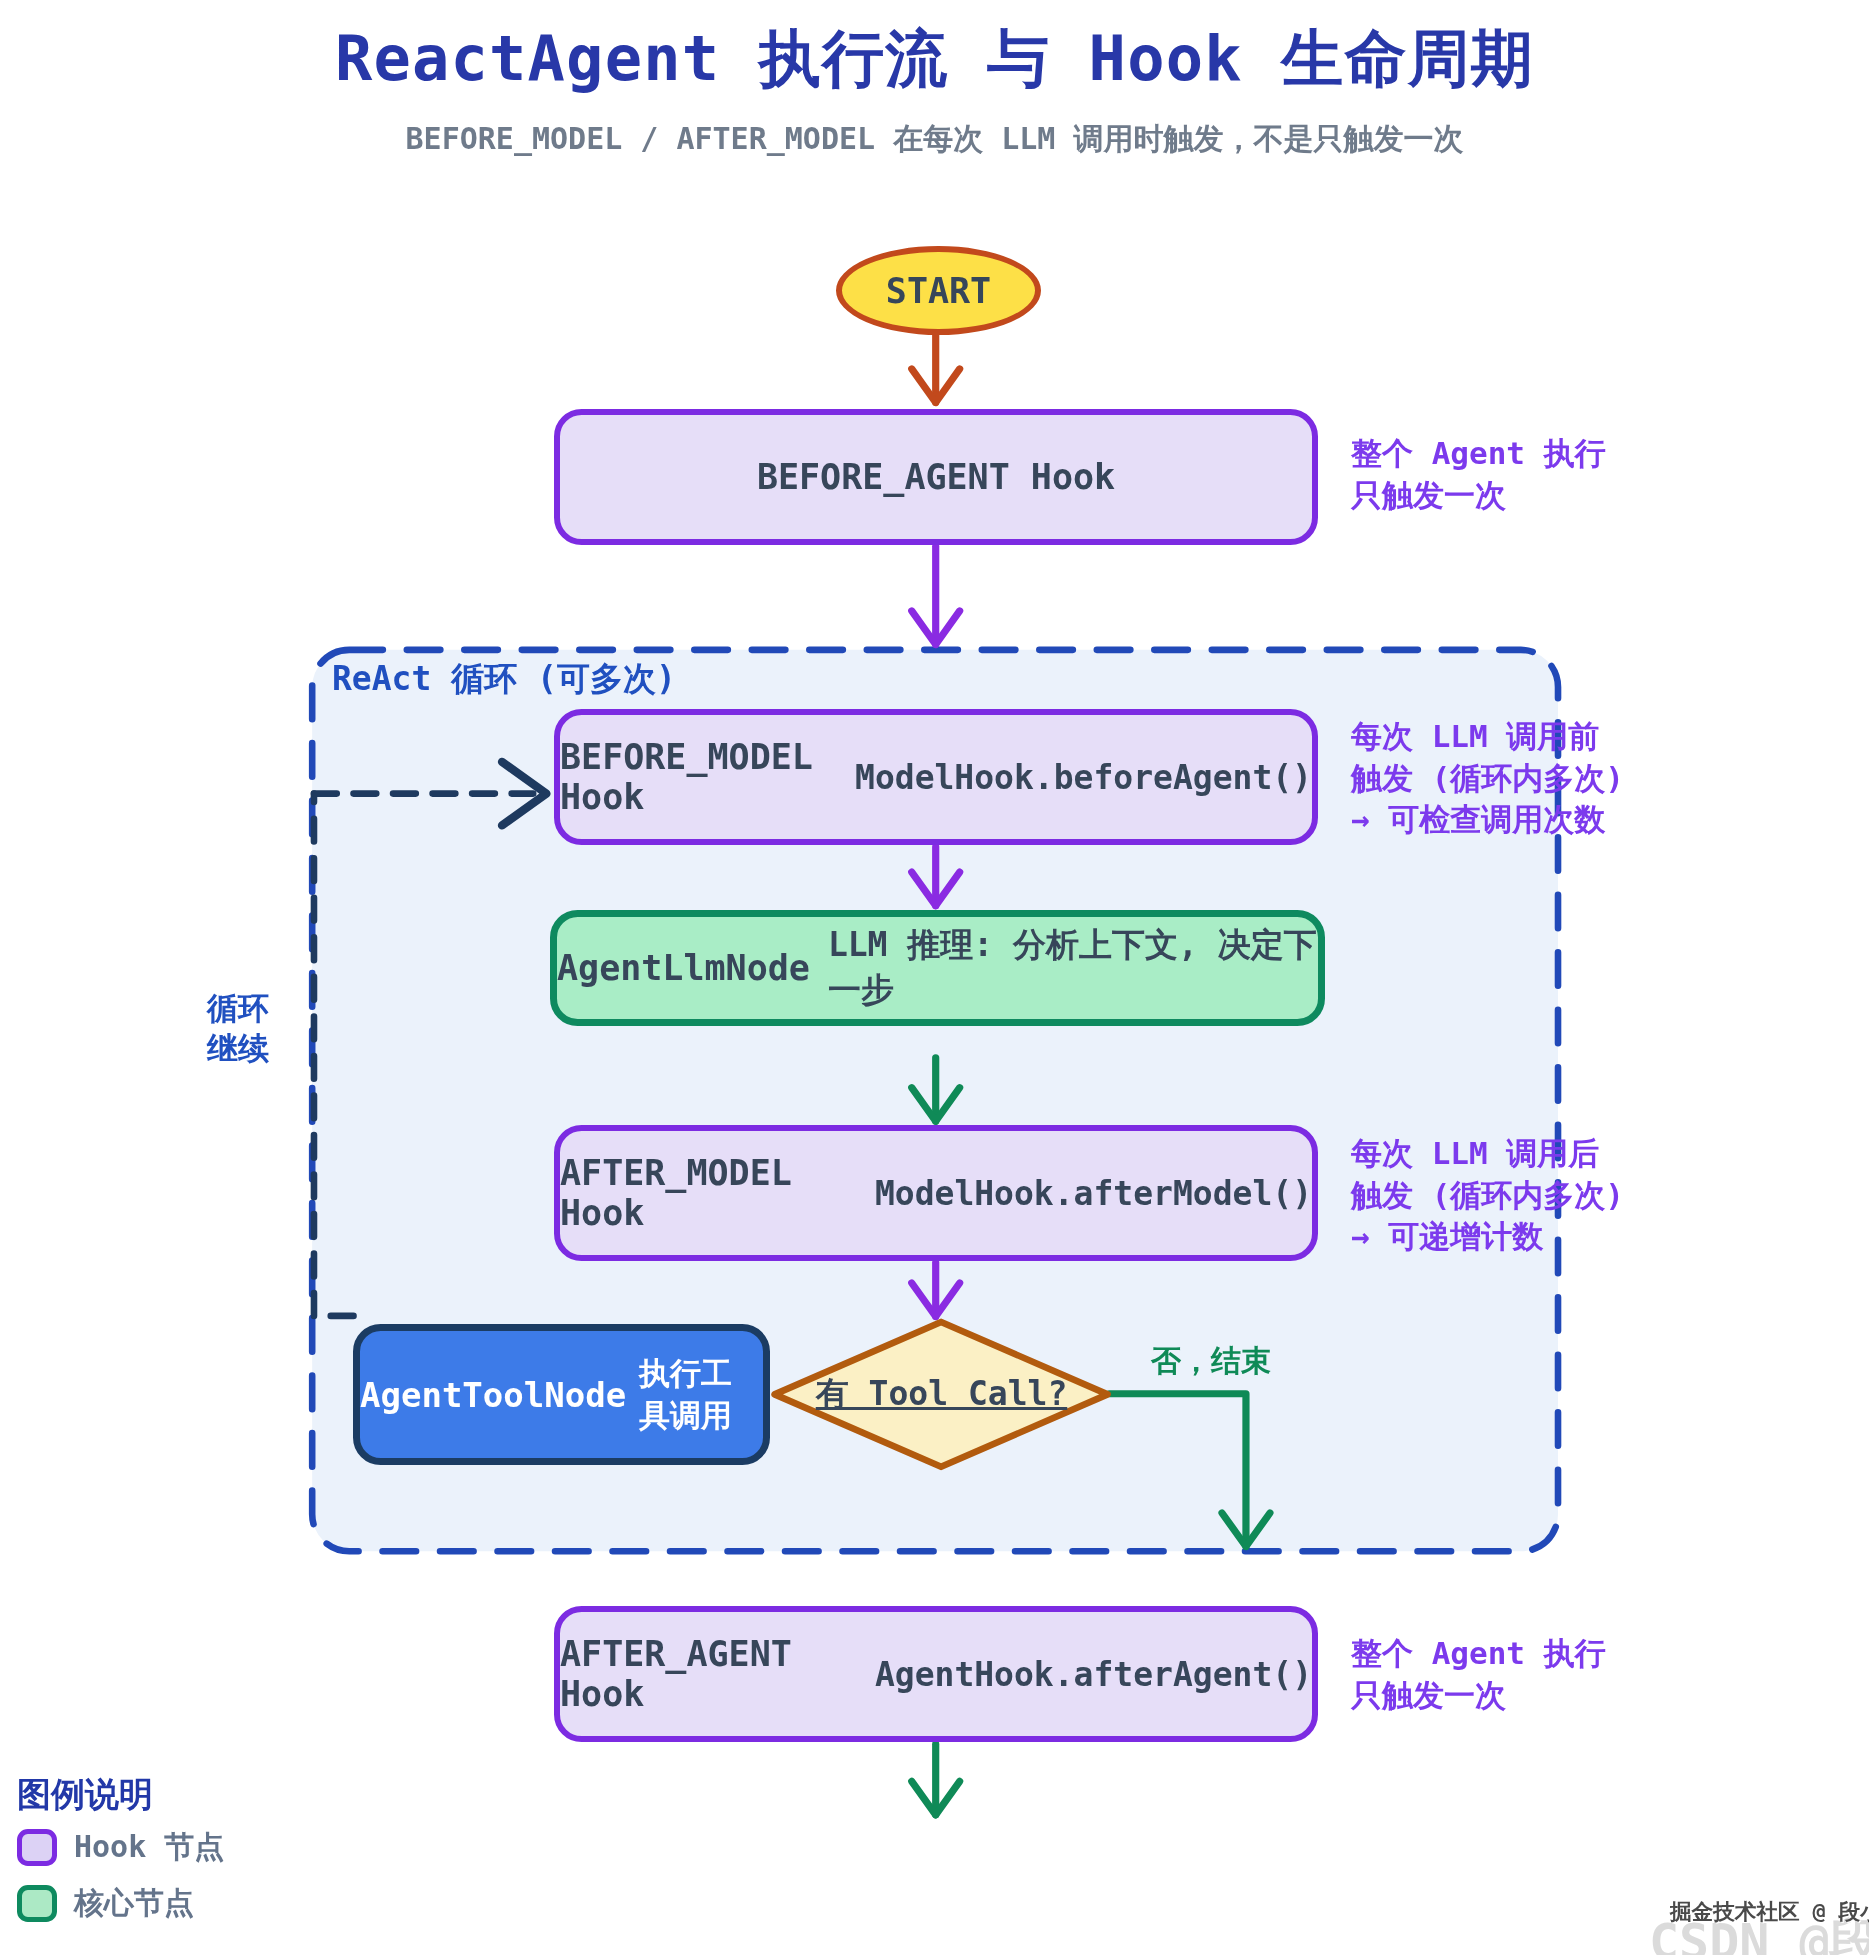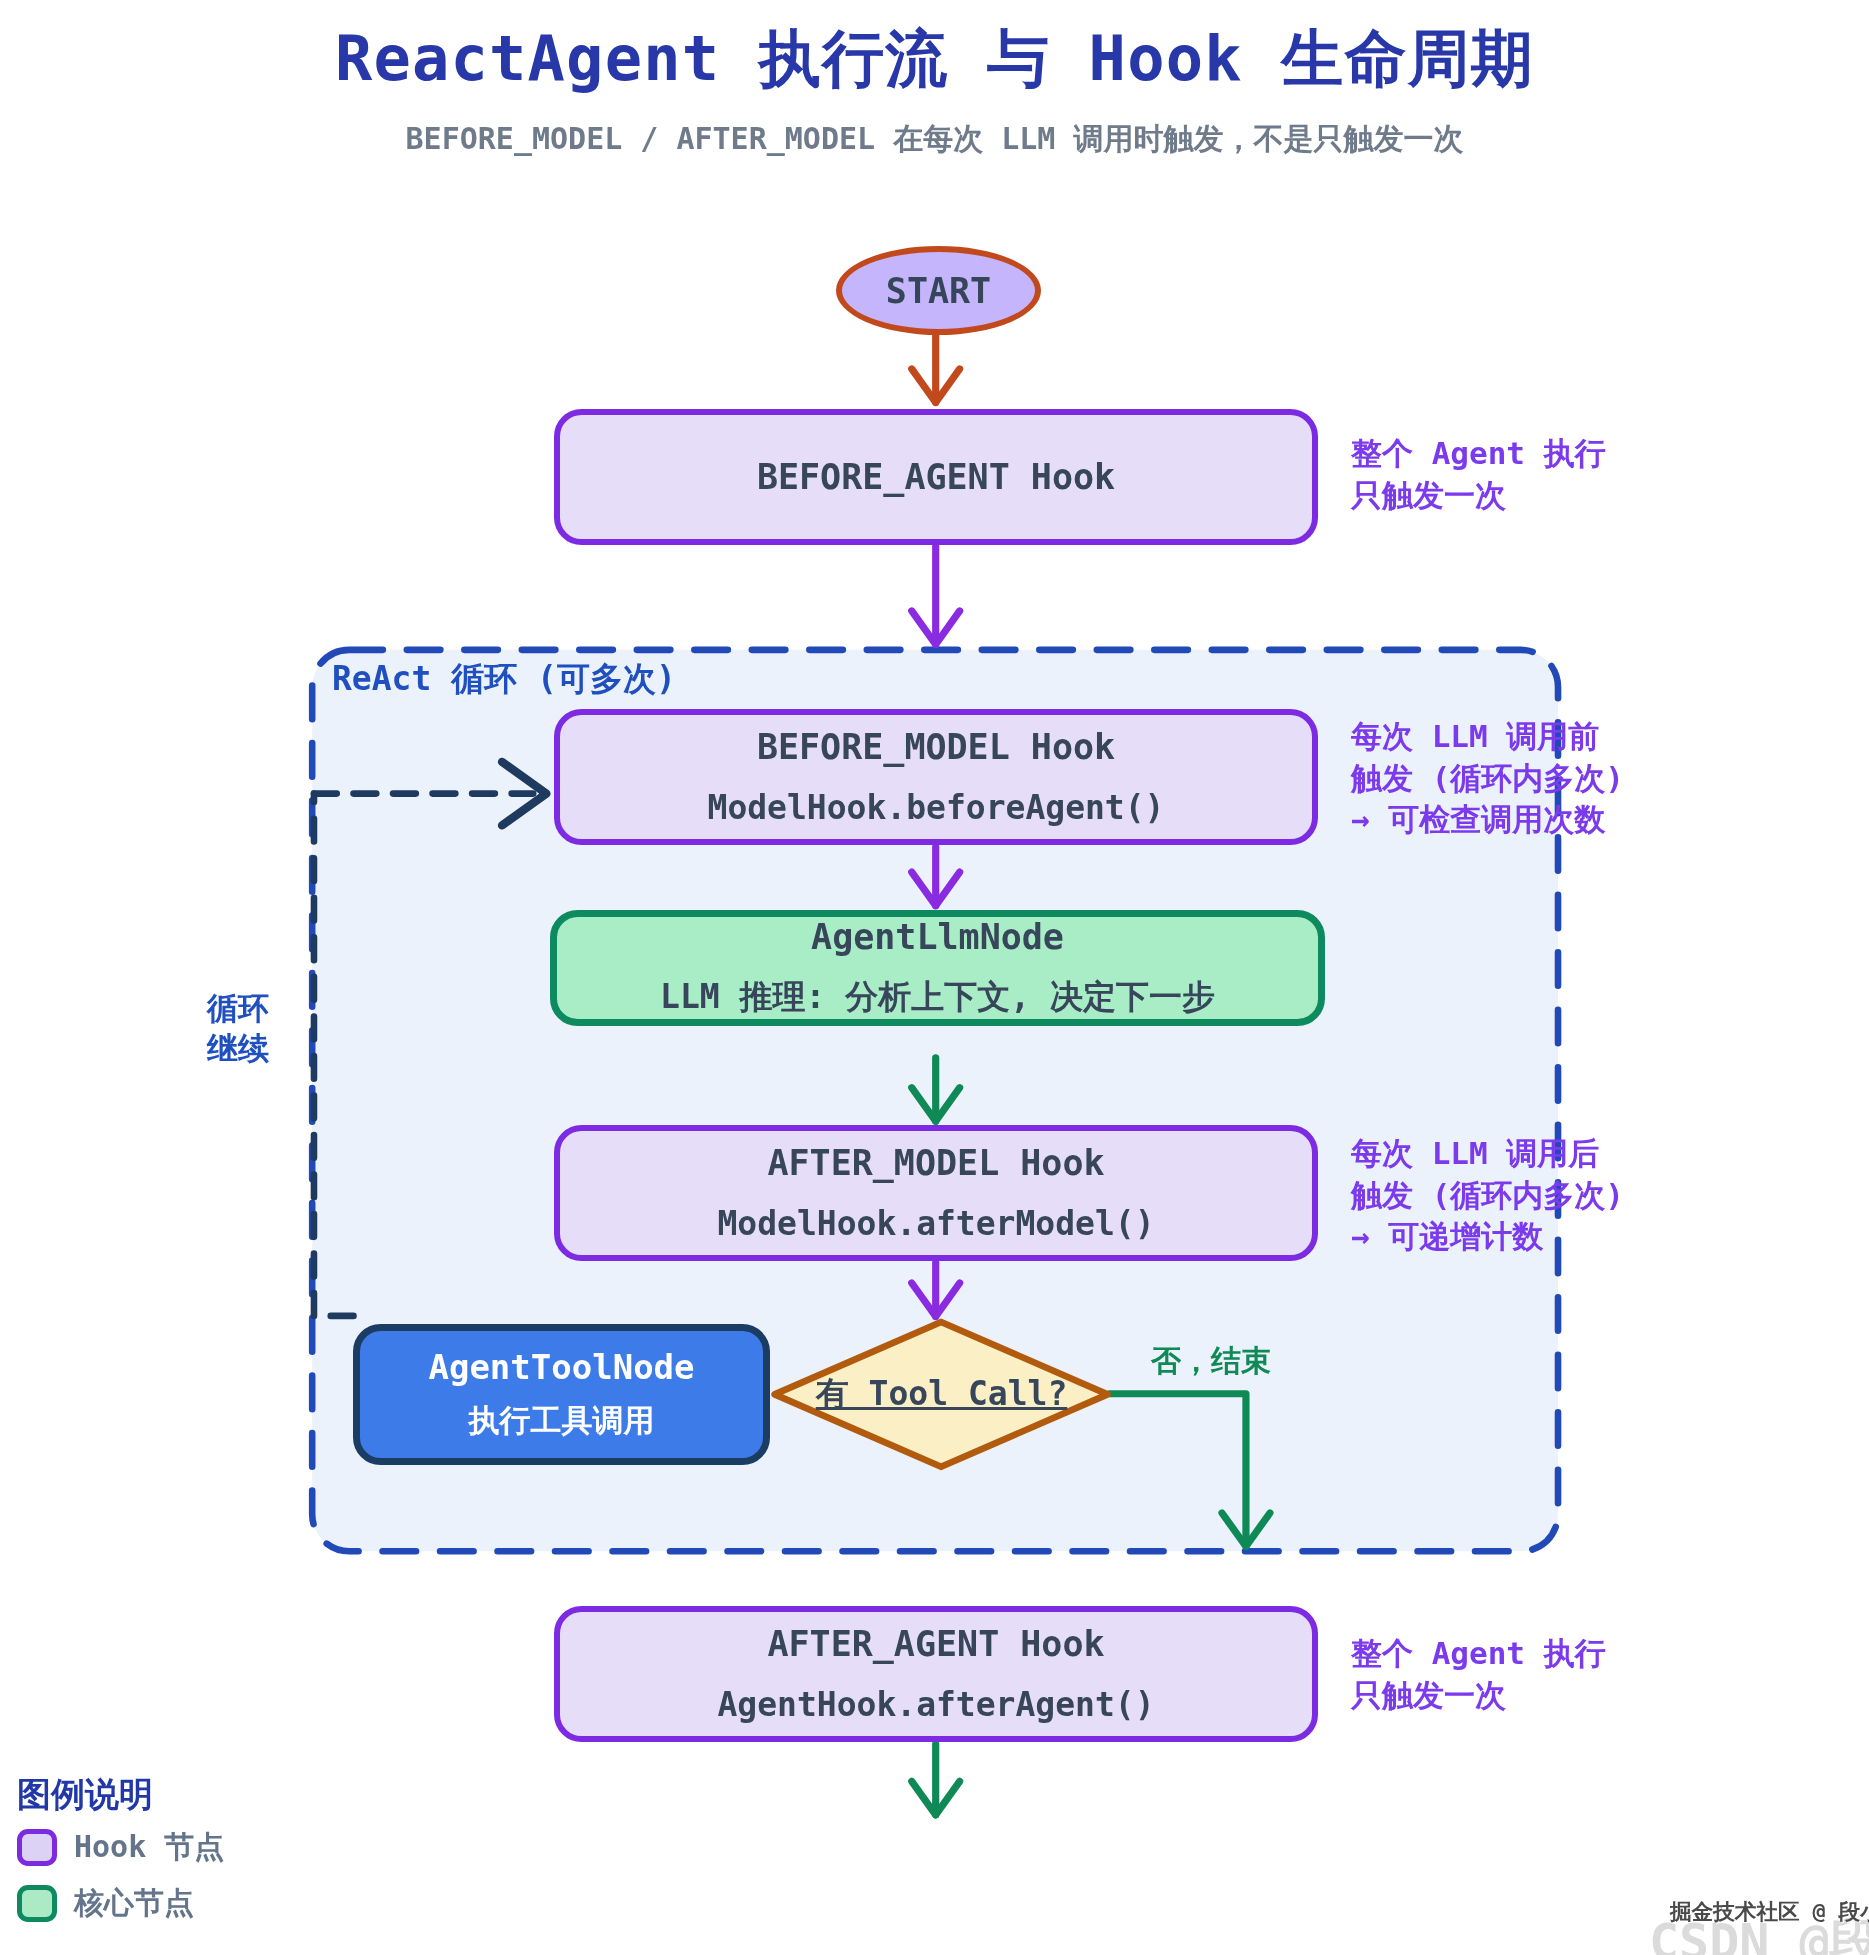--- a/index.html
+++ b/index.html
@@ -8,24 +8,24 @@
   .abs{position:absolute;box-sizing:border-box;}
   .flow-svg{position:absolute;left:0;top:0;width:1869px;height:1955px;z-index:1;}
 
   .page-title{left:0;right:0;top:17px;text-align:center;font-size:62px;font-weight:700;
               color:#2838A8;letter-spacing:1.2px;z-index:2;}
   .page-subtitle{left:0;right:0;top:119px;text-align:center;font-size:30px;font-weight:600;
                  color:#6F7B8B;z-index:2;}
 
   .terminal{border-radius:50%;display:flex;align-items:center;justify-content:center;
             font-size:35px;font-weight:600;color:#36465A;z-index:2;}
-  .start{left:836px;top:246px;width:205px;height:89px;background:#c4b5fd;border:6.6px solid #C2491C;}
+  .start{left:836px;top:246px;width:205px;height:89px;background:#fde047;border:6.6px solid #C2491C;}
   .end{left:831px;top:1819px;width:213px;height:89px;background:#ACE9C5;border:7.2px solid #178A50;}
 
-  .node{display:flex;flex-direction:column;align-items:center;justify-content:center;gap:21.6px;
+  .node{display:flex;flex-direction:row;align-items:center;justify-content:center;gap:21.6px;
         border-radius:27.6px;z-index:2;color:#37465A;font-weight:700;}
   .node .l1{font-size:35px;}
   .node .l2{font-size:33px;}
   .hook-box{left:554px;top:0;width:764px;height:136px;background:#E6DEF8;border:6px solid #7C2BE2;}
   #before-agent{top:409px;}
   #before-model{top:709px;}
   #after-model{top:1125px;}
   #after-agent{top:1606px;}
   .llm-box{left:550px;top:910px;width:775px;height:116px;background:#A9EDC6;border:7.2px solid #0E8A5F;gap:18px;}
   .tool-box{left:353px;top:1324px;width:417px;height:141px;background:#3D7BE8;border:7.2px solid #1B3C63;

